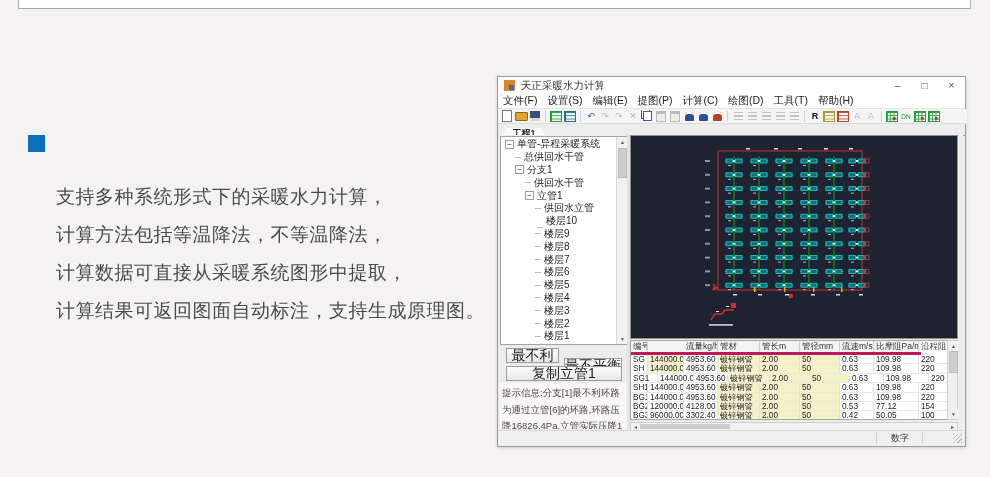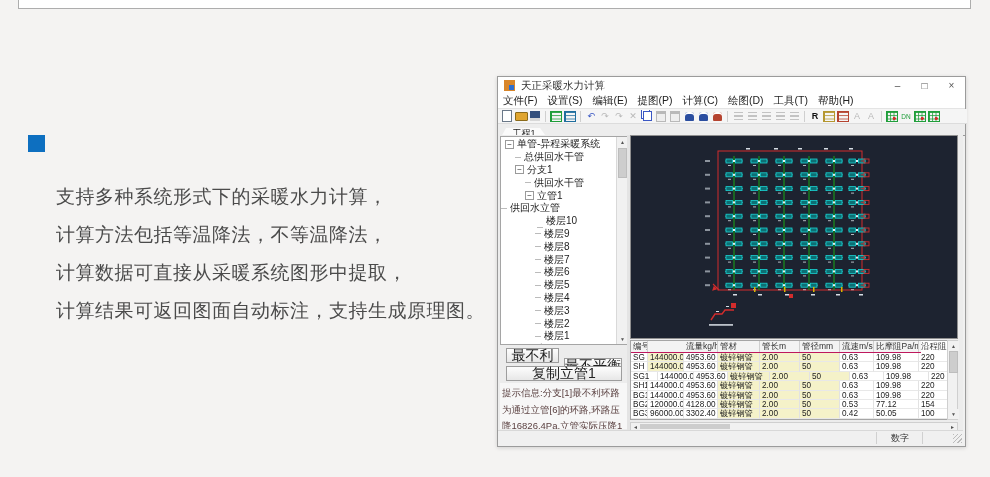--- a/index.html
+++ b/index.html
@@ -32,21 +32,21 @@
   .menu-item{padding:0 5px;font-size:10.5px;color:#222;white-space:nowrap;}
   .toolbar{position:absolute;left:0;top:32px;width:100%;height:14px;background:#f5f5f5;
            border-bottom:1px solid #dcdcdc;display:flex;align-items:center;padding-left:2px;overflow:hidden;}
   .tb-icon{width:13px;height:13px;flex:none;display:flex;align-items:center;justify-content:center;
            margin:0 0.5px;font-size:9px;line-height:13px;overflow:hidden;}
   .tb-sep{width:1px;height:11px;background:#cfcfcf;margin:0 3px;flex:none;}
   .tabstrip{position:absolute;left:0;top:47px;width:100%;height:11px;background:#ededed;
             border-bottom:1px solid #9a9a9a;}
   .tab{position:absolute;left:2px;top:4px;width:48px;height:11px;background:#fbfbfb;
        clip-path:polygon(6px 0,40px 0,48px 11px,0 11px);display:flex;align-items:center;
-       justify-content:center;font-size:9px;font-weight:normal;color:#222;text-align:center;}
+       justify-content:center;font-size:9px;font-weight:bold;color:#222;text-align:center;}
   .client{position:absolute;left:0;top:58px;width:465px;height:309px;background:#ececec;}
   
   .tree-panel{position:absolute;left:2px;top:1px;width:127px;height:207px;background:#fff;
               border:1px solid #a5a5a5;overflow:hidden;}
   .tree-rows{position:absolute;left:0;top:1px;right:11px;}
   .tree-row{height:12.8px;display:flex;align-items:center;font-size:10px;color:#222;white-space:nowrap;overflow:hidden;}
   .tree-exp{width:9px;height:9px;flex:none;border:1px solid #9a9a9a;background:#fff;display:flex;
             align-items:center;justify-content:center;font-size:8px;line-height:7px;color:#333;margin-right:3px;box-sizing:border-box;}
   .tree-dash{width:6px;height:1px;background:#bbb;flex:none;margin-right:3px;}
   .vscroll{position:absolute;right:0;top:0;bottom:0;width:11px;background:#f1f1f1;border-left:1px solid #d9d9d9;}
@@ -60,21 +60,21 @@
   .hint-box{position:absolute;left:2px;top:248px;width:127px;height:46px;background:#f7f7f7;}
   .hint-text{position:absolute;left:4px;top:250px;width:123px;height:44px;overflow:hidden;
              font-size:9.5px;line-height:16.5px;color:#5a4040;word-break:break-all;}
   .splitter{position:absolute;left:129px;top:0;width:3px;height:100%;background:#e4e4e4;}
   
   .cad-canvas{position:absolute;left:132px;top:0;width:328px;height:204px;border:1px solid #8f8f8f;
               box-sizing:border-box;background:#1d2330;overflow:hidden;}
   
   .res-table{position:absolute;left:132px;top:205px;width:328px;height:80px;background:#fff;
              border:1px solid #a5a5a5;box-sizing:border-box;overflow:hidden;}
-  .res-head{display:flex;height:11px;background:#f3f3f3;border-bottom:1px solid #be185d;width:290px;}
+  .res-head{display:flex;height:11px;background:#f3f3f3;border-bottom:3px solid #be185d;width:290px;}
   .res-head span{flex:none;font-size:8.5px;color:#333;border-right:1px solid #cfcfcf;
                  padding-left:2px;box-sizing:border-box;white-space:nowrap;overflow:hidden;line-height:11px;}
   .res-row{display:flex;height:9.4px;width:317px;}
   .res-row span{flex:none;font-size:8.2px;color:#222;border-right:1px solid #e2e2e2;
                 border-bottom:1px solid #e8e8e8;padding-left:2px;box-sizing:border-box;
                 white-space:nowrap;overflow:hidden;line-height:9.4px;}
   .res-sliver{position:relative;height:3px;width:317px;background:#fdfdfd;}
   .res-vscroll{position:absolute;left:449px;top:205px;width:11px;height:80px;background:#f1f1f1;
                border:1px solid #cfcfcf;box-sizing:border-box;}
   .hscroll{position:absolute;left:132px;top:287px;width:328px;height:9px;background:#f1f1f1;
@@ -229,21 +229,21 @@
               <span>分支1</span>
             </div>
             <div class="tree-row" style="padding-left: 24px;">
               <span class="tree-dash"></span>
               <span>供回水干管</span>
             </div>
             <div class="tree-row" style="padding-left: 24px;">
               <span class="tree-exp">−</span>
               <span>立管1</span>
             </div>
-            <div class="tree-row" style="">
+            <div class="tree-row" style="padding-left: 34px;">
               <span class="tree-dash"></span>
               <span>供回水立管</span>
             </div>
             <div class="tree-row" style="padding-left: 36px; align-items: flex-end;">
               <span class="tree-dash"></span>
               <span>楼层10</span>
             </div>
             <div class="tree-row" style="padding-left: 34px;">
               <span class="tree-dash"></span>
               <span>楼层9</span>

